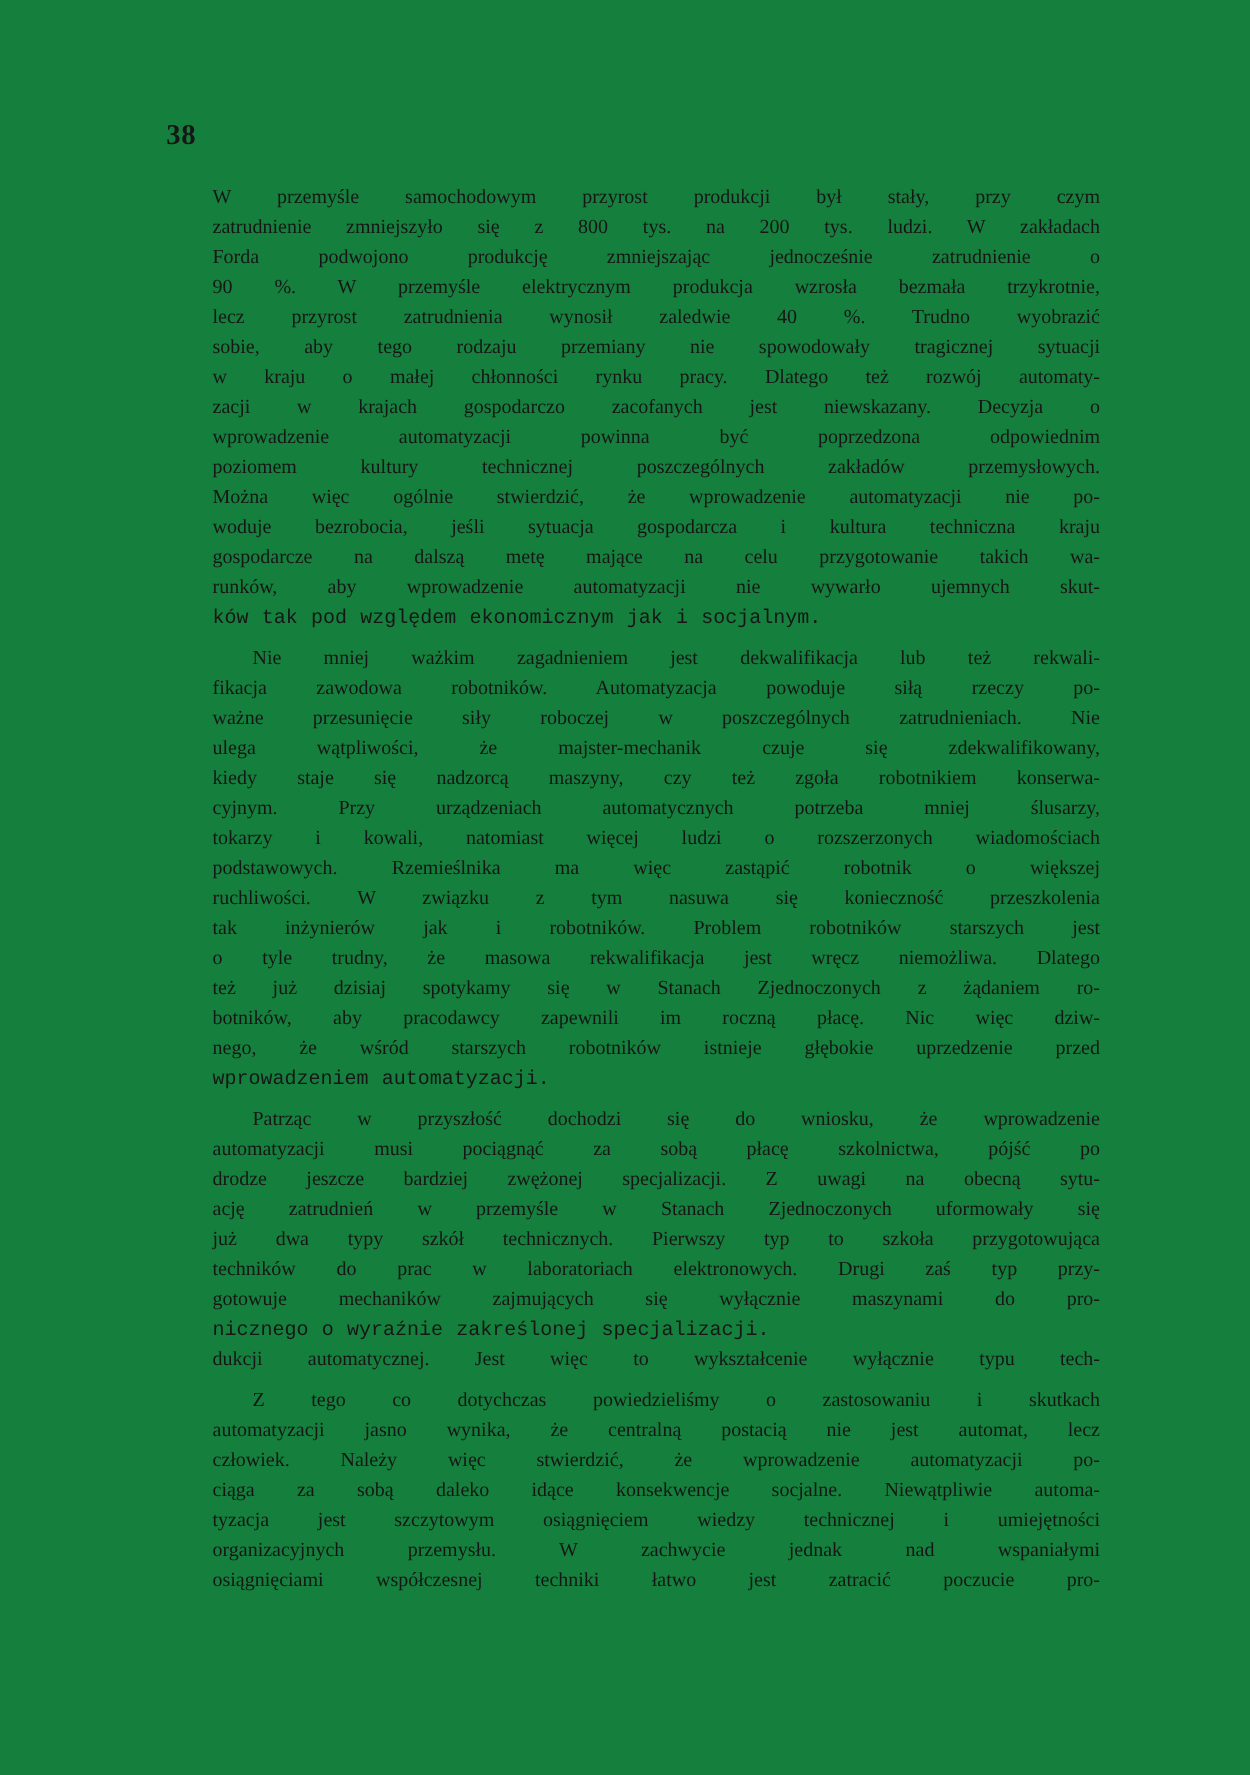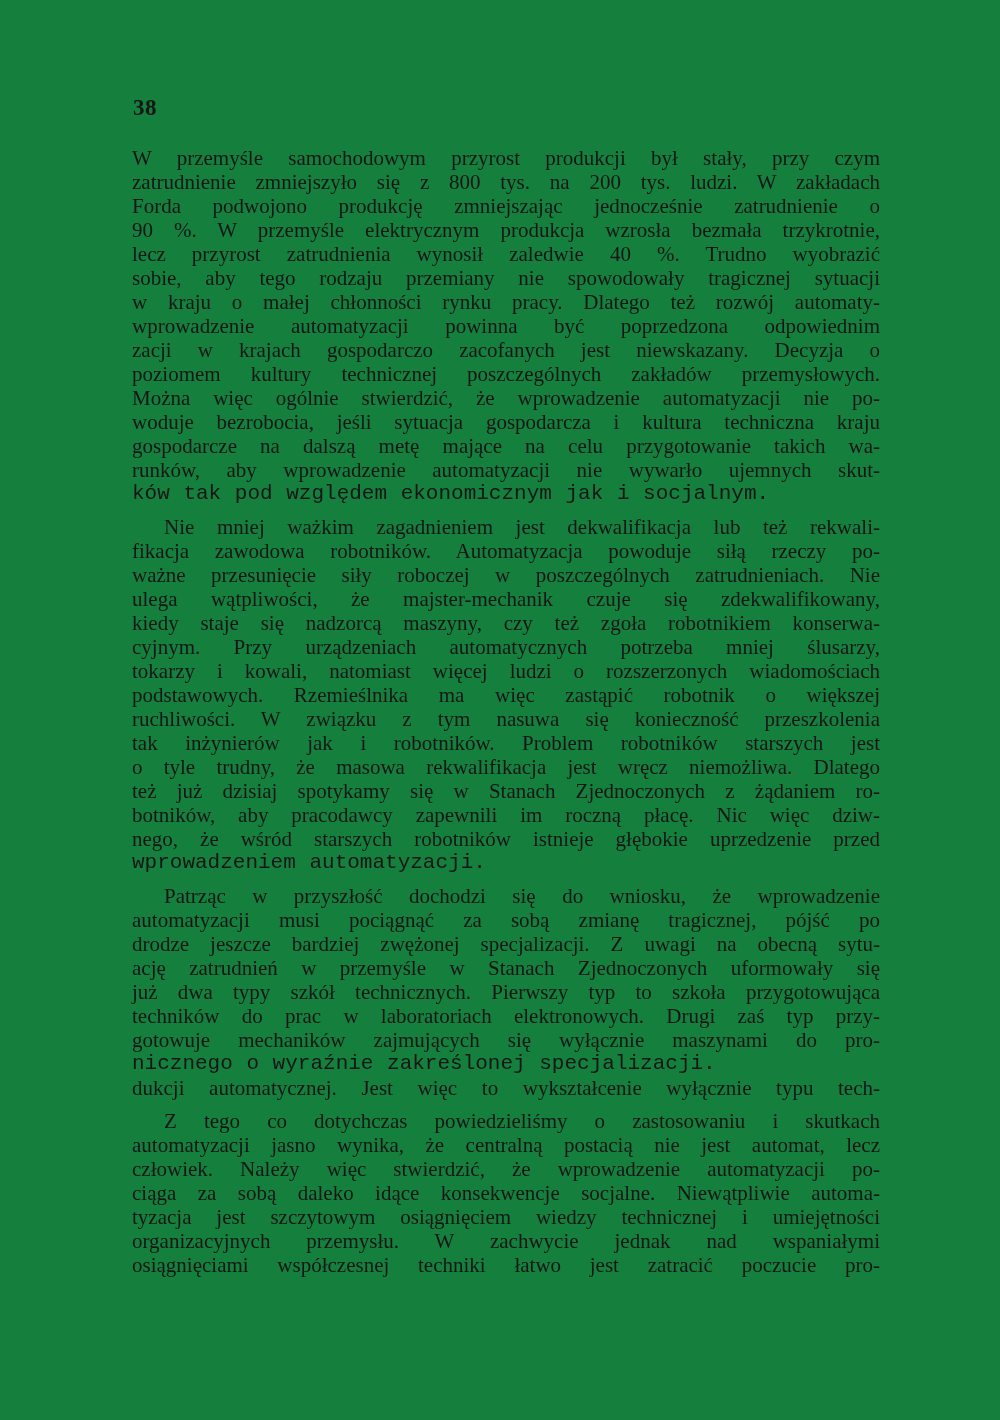--- a/index.html
+++ b/index.html
@@ -27,25 +27,26 @@
   }
   .page-text {
     position: absolute;
     left: 132px;
     top: 146px;
     width: 748px;
   }
   .paragraph { margin: 0; }
   .paragraph + .paragraph { margin-top: 9px; }
   .line {
-    font-size: 21px;
+    font-size: 16px;
     line-height: 24px;
     text-align: justify;
     text-align-last: justify;
     word-spacing: 1px;
+    margin-left: 38px;
   }
   .line.indent { text-indent: 32px; }
   .line.last {
     text-align-last: left;
     font-family: Liberation Mono, monospace;
   }
 </style>
 </head>
 <body>
 
@@ -53,22 +54,22 @@
   <div class="page-number">38</div>
   <div class="page-text">
       <div class="paragraph">
         <div class="line">W przemyśle samochodowym przyrost produkcji był stały, przy czym</div>
         <div class="line">zatrudnienie zmniejszyło się z 800 tys. na 200 tys. ludzi. W zakładach</div>
         <div class="line">Forda podwojono produkcję zmniejszając jednocześnie zatrudnienie o</div>
         <div class="line">90 %. W przemyśle elektrycznym produkcja wzrosła bezmała trzykrotnie,</div>
         <div class="line">lecz przyrost zatrudnienia wynosił zaledwie 40 %.  Trudno wyobrazić</div>
         <div class="line">sobie, aby tego rodzaju przemiany nie spowodowały tragicznej sytuacji</div>
         <div class="line">w kraju o małej chłonności rynku pracy. Dlatego też rozwój automaty-</div>
+        <div class="line">zacji w krajach gospodarczo zacofanych jest niewskazany.  Decyzja o</div>
         <div class="line">wprowadzenie automatyzacji powinna być poprzedzona odpowiednim</div>
-        <div class="line">zacji w krajach gospodarczo zacofanych jest niewskazany.  Decyzja o</div>
         <div class="line">poziomem kultury technicznej poszczególnych zakładów przemysłowych.</div>
         <div class="line">Można więc ogólnie stwierdzić, że wprowadzenie automatyzacji nie po-</div>
         <div class="line">woduje bezrobocia, jeśli sytuacja gospodarcza i kultura techniczna kraju</div>
         <div class="line">gospodarcze na dalszą metę mające na celu przygotowanie takich wa-</div>
         <div class="line">runków, aby wprowadzenie automatyzacji nie wywarło ujemnych skut-</div>
         <div class="line last">ków tak pod względem ekonomicznym jak i socjalnym.</div>
       </div>
       <div class="paragraph">
         <div class="line indent">Nie mniej ważkim zagadnieniem jest dekwalifikacja lub też rekwali-</div>
         <div class="line">fikacja zawodowa robotników. Automatyzacja powoduje siłą rzeczy po-</div>
@@ -81,21 +82,21 @@
         <div class="line">ruchliwości. W związku z tym nasuwa się konieczność przeszkolenia</div>
         <div class="line">tak inżynierów jak i robotników. Problem robotników starszych jest</div>
         <div class="line">o tyle trudny, że masowa rekwalifikacja jest wręcz niemożliwa. Dlatego</div>
         <div class="line">też już dzisiaj spotykamy się w Stanach Zjednoczonych z żądaniem ro-</div>
         <div class="line">botników, aby pracodawcy zapewnili im roczną płacę. Nic więc dziw-</div>
         <div class="line">nego, że wśród starszych robotników istnieje głębokie uprzedzenie przed</div>
         <div class="line last">wprowadzeniem automatyzacji.</div>
       </div>
       <div class="paragraph">
         <div class="line indent">Patrząc w przyszłość dochodzi się do wniosku, że wprowadzenie</div>
-        <div class="line">automatyzacji musi pociągnąć za sobą zmianę tragicznej, pójść po</div>
+        <div class="line">automatyzacji musi pociągnąć za sobą płacę szkolnictwa, pójść po</div>
         <div class="line">drodze jeszcze bardziej zwężonej specjalizacji. Z uwagi na obecną sytu-</div>
         <div class="line">ację zatrudnień w przemyśle w Stanach Zjednoczonych uformowały się</div>
         <div class="line">już dwa typy szkół technicznych. Pierwszy typ to szkoła przygotowująca</div>
         <div class="line">techników do prac w laboratoriach elektronowych. Drugi zaś typ przy-</div>
         <div class="line">gotowuje mechaników zajmujących się wyłącznie maszynami do pro-</div>
         <div class="line last">nicznego o wyraźnie zakreślonej specjalizacji.</div>
         <div class="line">dukcji automatycznej. Jest więc to wykształcenie wyłącznie typu tech-</div>
       </div>
       <div class="paragraph">
         <div class="line indent">Z tego co dotychczas powiedzieliśmy o zastosowaniu i skutkach</div>

